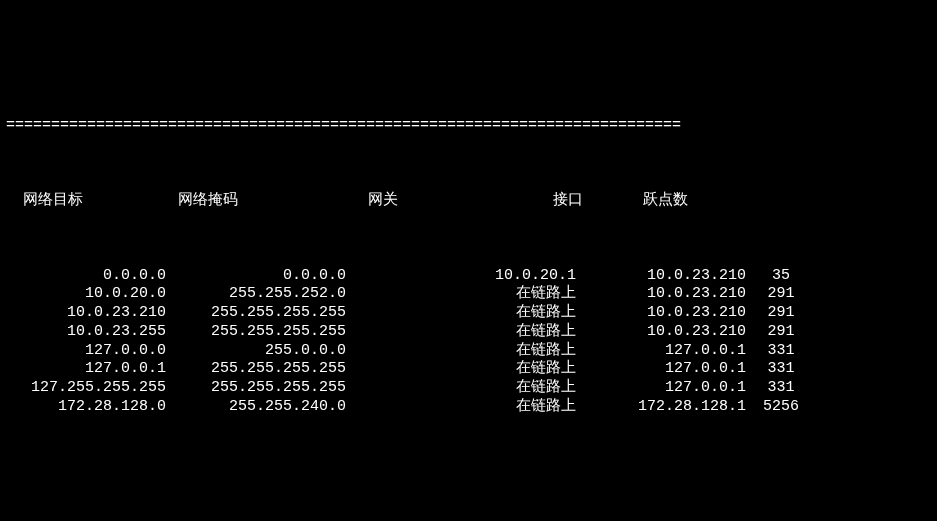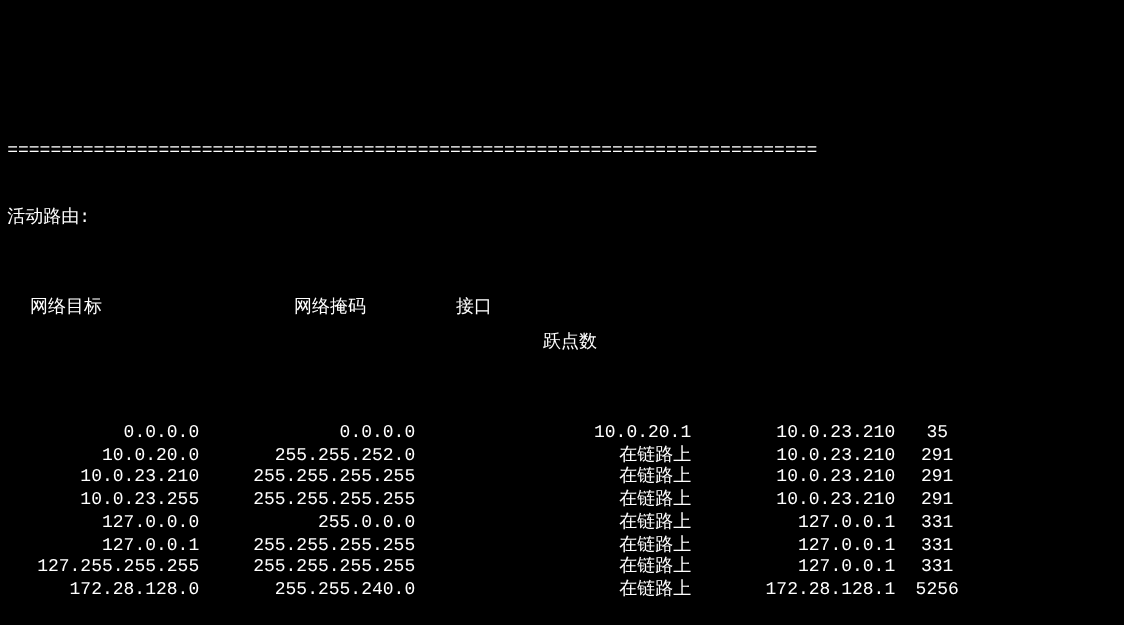--- a/index.html
+++ b/index.html
@@ -19,44 +19,44 @@
     padding: 4px 6px 4px 6px;
   }
   .row {
     display: flex;
   }
   .c-dest  { width: 160px; text-align: right; }
   .c-mask  { width: 180px; text-align: right; }
   .c-gw    { width: 230px; text-align: right; }
   .c-if    { width: 170px; text-align: right; }
   .c-met   { width:  70px; text-align: center; }
-  .hdr-dest { width: 90px;  text-align: left;  padding-left: 2px; margin-left: 17px; }
-  .hdr-mask { width: 160px; text-align: center;  padding-left: 80px; }
+  .hdr-dest { width: 90px;  text-align: center;  padding-left: 2px; }
+  .hdr-mask { width: 160px; text-align: left;  padding-left: 80px; }
   .hdr-gw   { width: 160px; text-align: left;  padding-left: 30px; }
   .hdr-if   { width: 80px;  text-align: center;  }
-  .hdr-met  { width: 80px;  text-align: center; margin-top: 29px;  }
+  .hdr-met  { width: 80px;  text-align: right;  }
   .sep {
     letter-spacing: 0;
     overflow: hidden;
     width: 830px;
     display: block;
     white-space: nowrap;
   }
 </style>
 </head>
 <body>
 
 
 <div class="terminal">
   <span class="sep">===========================================================================</span>
-  <div>活动路由:</div>
 
   <div class="row">
     <span class="hdr-dest">网络目标</span>
     <span class="hdr-mask">网络掩码</span>
+    <span class="hdr-gw">网关</span>
     <span class="hdr-if">接口</span>
     <span class="hdr-met">跃点数</span>
   </div>
 
   <div id="route-rows"><div class="row"><span class="c-dest">0.0.0.0</span><span class="c-mask">0.0.0.0</span><span class="c-gw">10.0.20.1</span><span class="c-if">10.0.23.210</span><span class="c-met">35</span></div><div class="row"><span class="c-dest">10.0.20.0</span><span class="c-mask">255.255.252.0</span><span class="c-gw">在链路上</span><span class="c-if">10.0.23.210</span><span class="c-met">291</span></div><div class="row"><span class="c-dest">10.0.23.210</span><span class="c-mask">255.255.255.255</span><span class="c-gw">在链路上</span><span class="c-if">10.0.23.210</span><span class="c-met">291</span></div><div class="row"><span class="c-dest">10.0.23.255</span><span class="c-mask">255.255.255.255</span><span class="c-gw">在链路上</span><span class="c-if">10.0.23.210</span><span class="c-met">291</span></div><div class="row"><span class="c-dest">127.0.0.0</span><span class="c-mask">255.0.0.0</span><span class="c-gw">在链路上</span><span class="c-if">127.0.0.1</span><span class="c-met">331</span></div><div class="row"><span class="c-dest">127.0.0.1</span><span class="c-mask">255.255.255.255</span><span class="c-gw">在链路上</span><span class="c-if">127.0.0.1</span><span class="c-met">331</span></div><div class="row"><span class="c-dest">127.255.255.255</span><span class="c-mask">255.255.255.255</span><span class="c-gw">在链路上</span><span class="c-if">127.0.0.1</span><span class="c-met">331</span></div><div class="row"><span class="c-dest">172.28.128.0</span><span class="c-mask">255.255.240.0</span><span class="c-gw">在链路上</span><span class="c-if">172.28.128.1</span><span class="c-met">5256</span></div></div>
 
   
   
   
 </div>

